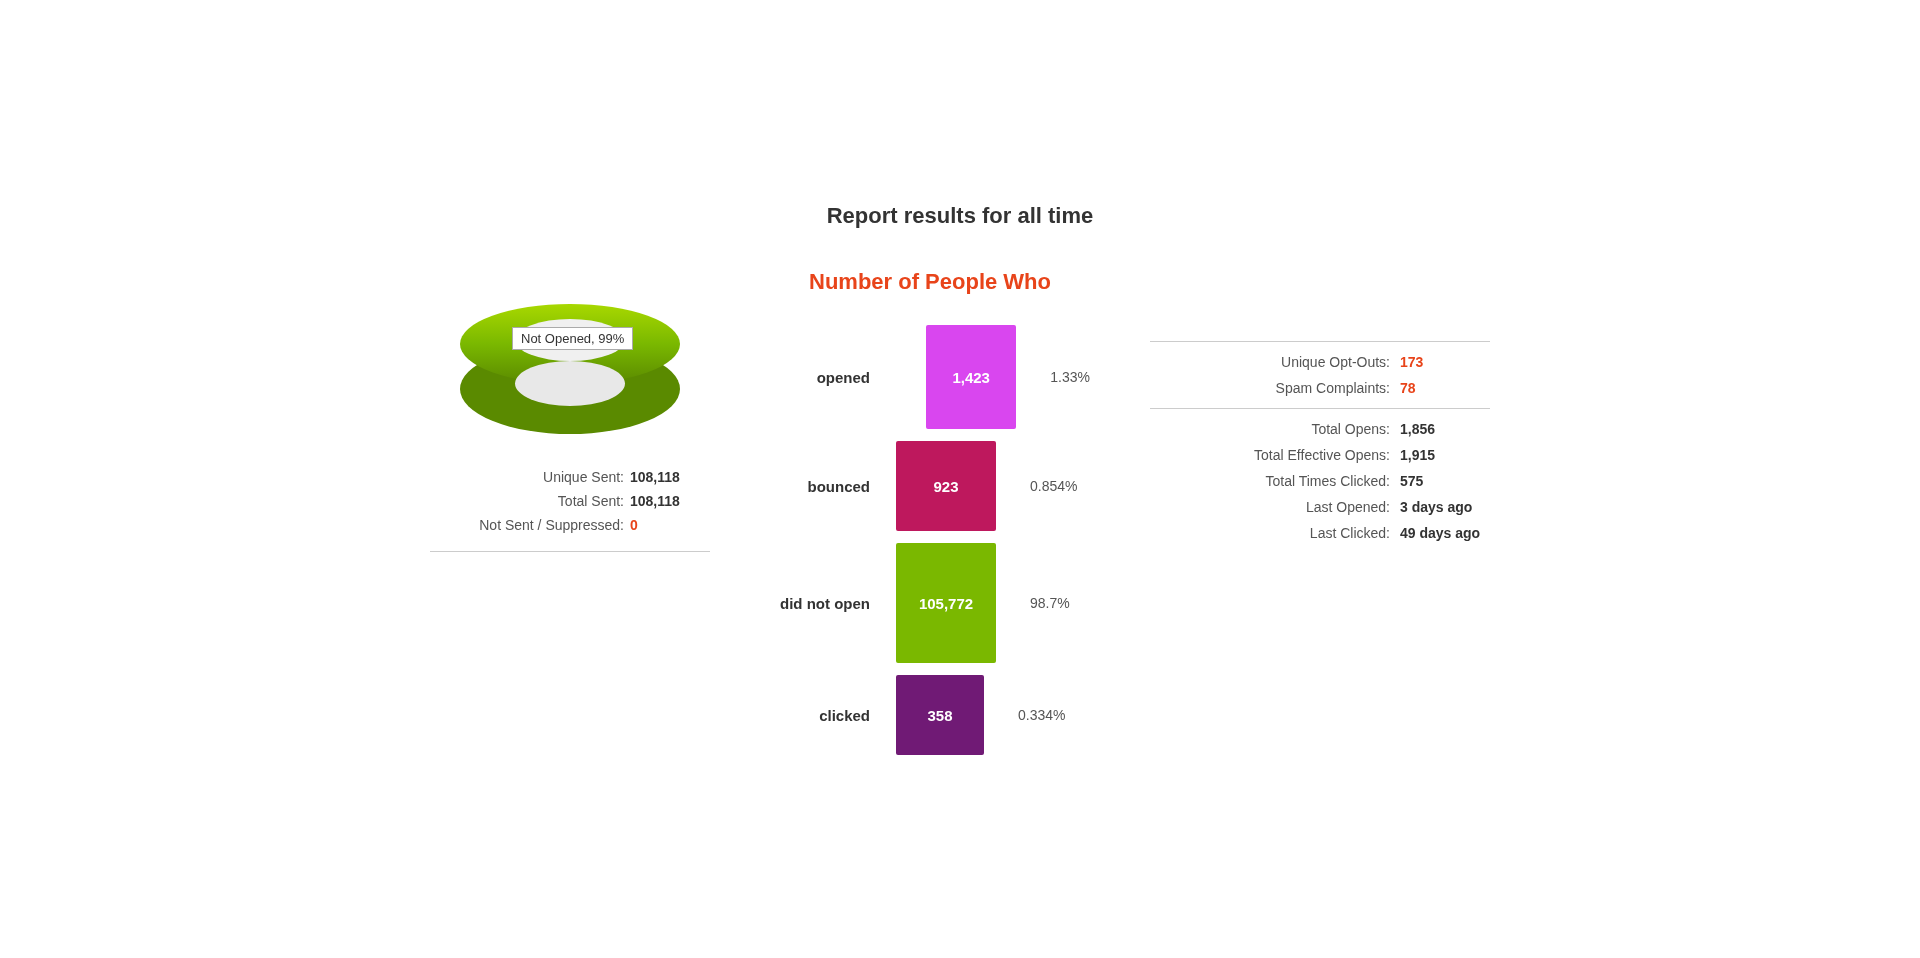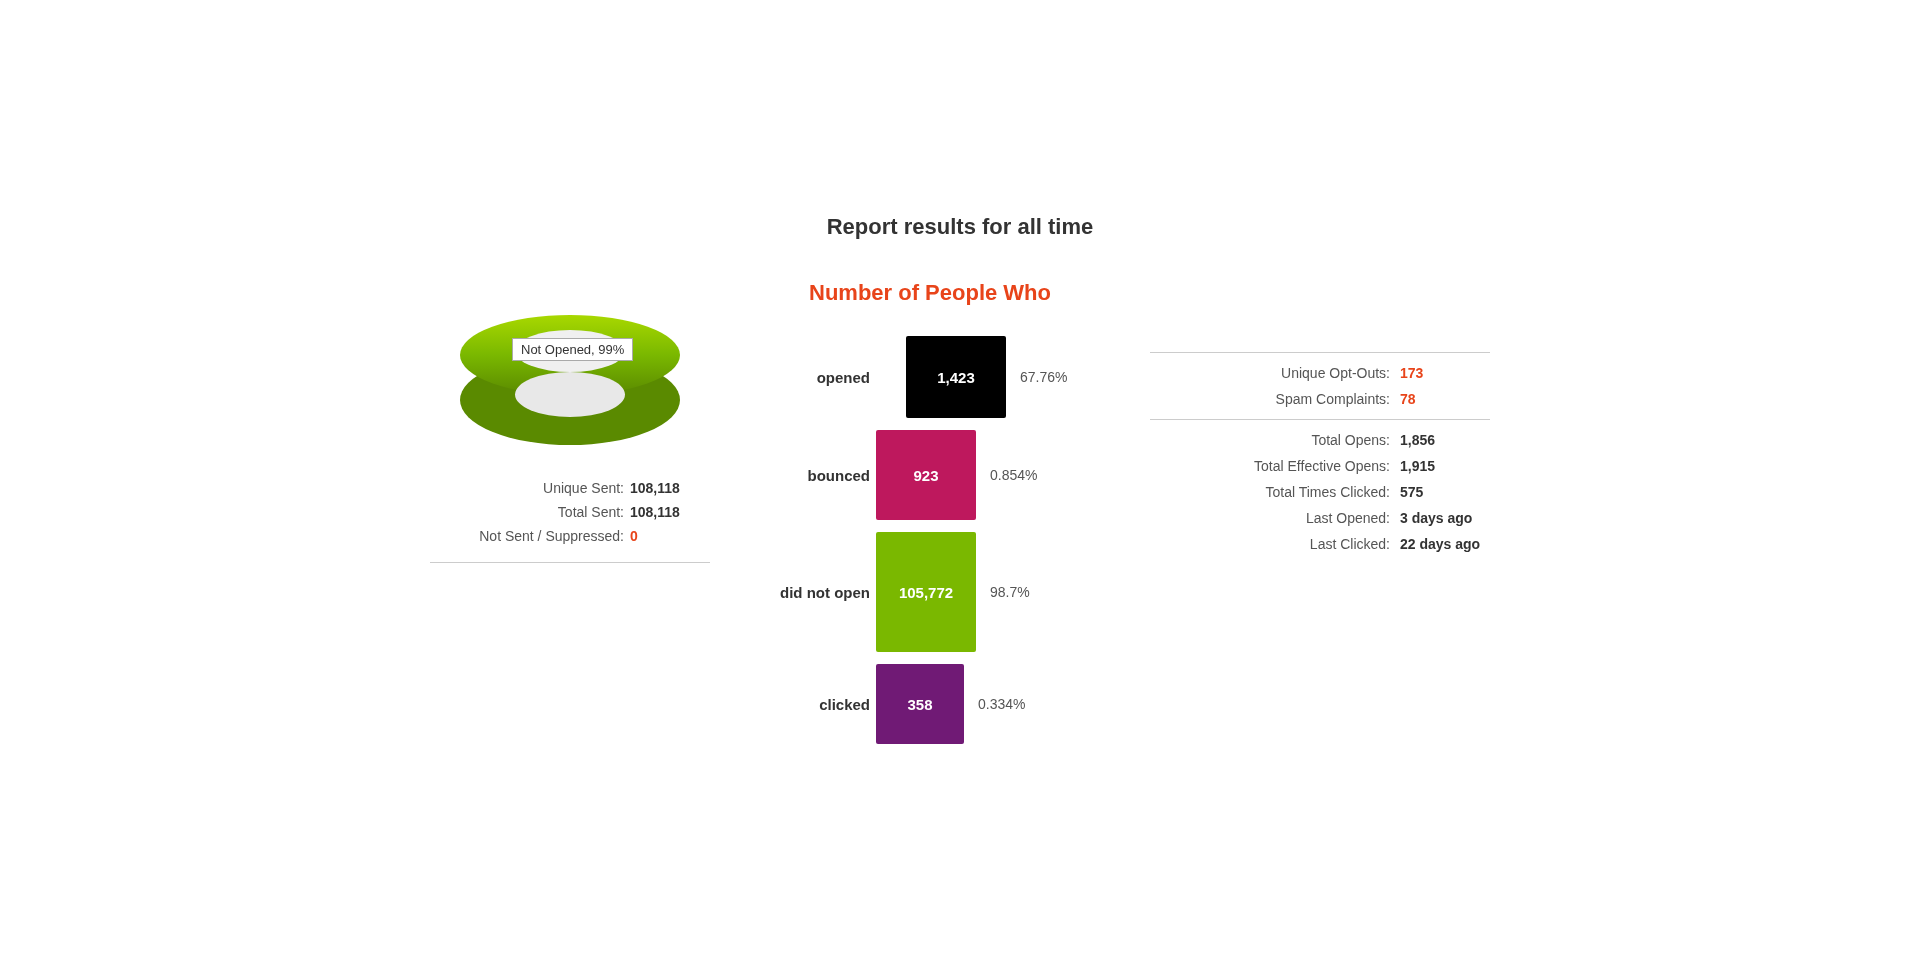--- a/index.html
+++ b/index.html
@@ -148,21 +148,21 @@
     }
     .bar-rows {
       display: flex;
       flex-direction: column;
       gap: 12px;
       width: 100%;
     }
     .bar-row {
       display: flex;
       align-items: center;
-      gap: 6px;
+      gap: 26px;
     }
     .bar-label {
       font-size: 15px;
       font-weight: bold;
       color: #333;
       text-align: right;
       width: 100px;
       flex-shrink: 0;
     }
     .bar-rect {
@@ -249,24 +249,24 @@
   </div>
         </div>
       <hr class="left-divider">
     </div>
 
     <div class="middle-panel">
       <div class="chart-title">Number of People Who</div>
       <div class="bar-rows" id="bar-chart">
           <div class="bar-row">
     <span class="bar-label">opened</span>
-    <div class="bar-rect" style="background:#000000;width:100px;height:82px;margin-left:30px;">
+    <div class="bar-rect" style="background:#d946ef;width:100px;height:104px;margin-left:30px;">
       1,423
     </div>
-    <span class="bar-pct">67.76%</span>
+    <span class="bar-pct">1.33%</span>
   </div>
           <div class="bar-row">
     <span class="bar-label">bounced</span>
     <div class="bar-rect" style="background:#be185d;width:100px;height:90px;">
       923
     </div>
     <span class="bar-pct">0.854%</span>
   </div>
           <div class="bar-row">
     <span class="bar-label">did not open</span>
@@ -310,19 +310,19 @@
           <div class="right-stat-row">
     <span class="right-stat-label">Total Times Clicked:</span>
     <span class="right-stat-value">575</span>
   </div>
           <div class="right-stat-row">
     <span class="right-stat-label">Last Opened:</span>
     <span class="right-stat-value">3 days ago</span>
   </div>
           <div class="right-stat-row">
     <span class="right-stat-label">Last Clicked:</span>
-    <span class="right-stat-value">22 days ago</span>
+    <span class="right-stat-value">49 days ago</span>
   </div>
         </div>
     </div>
 
   </div>
 </div>
 
 </body></html>

